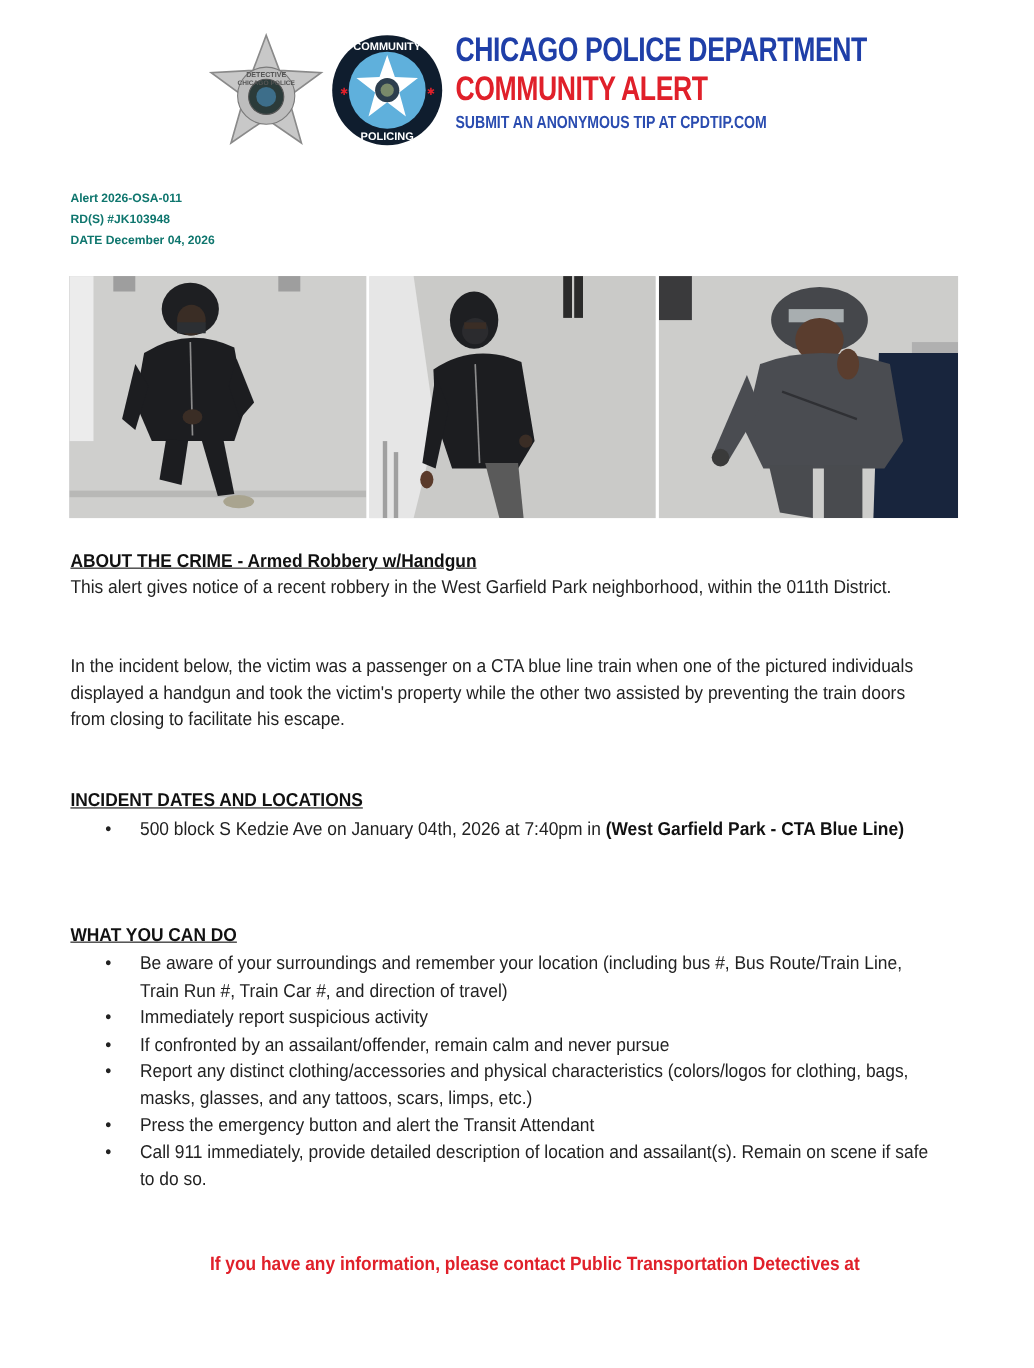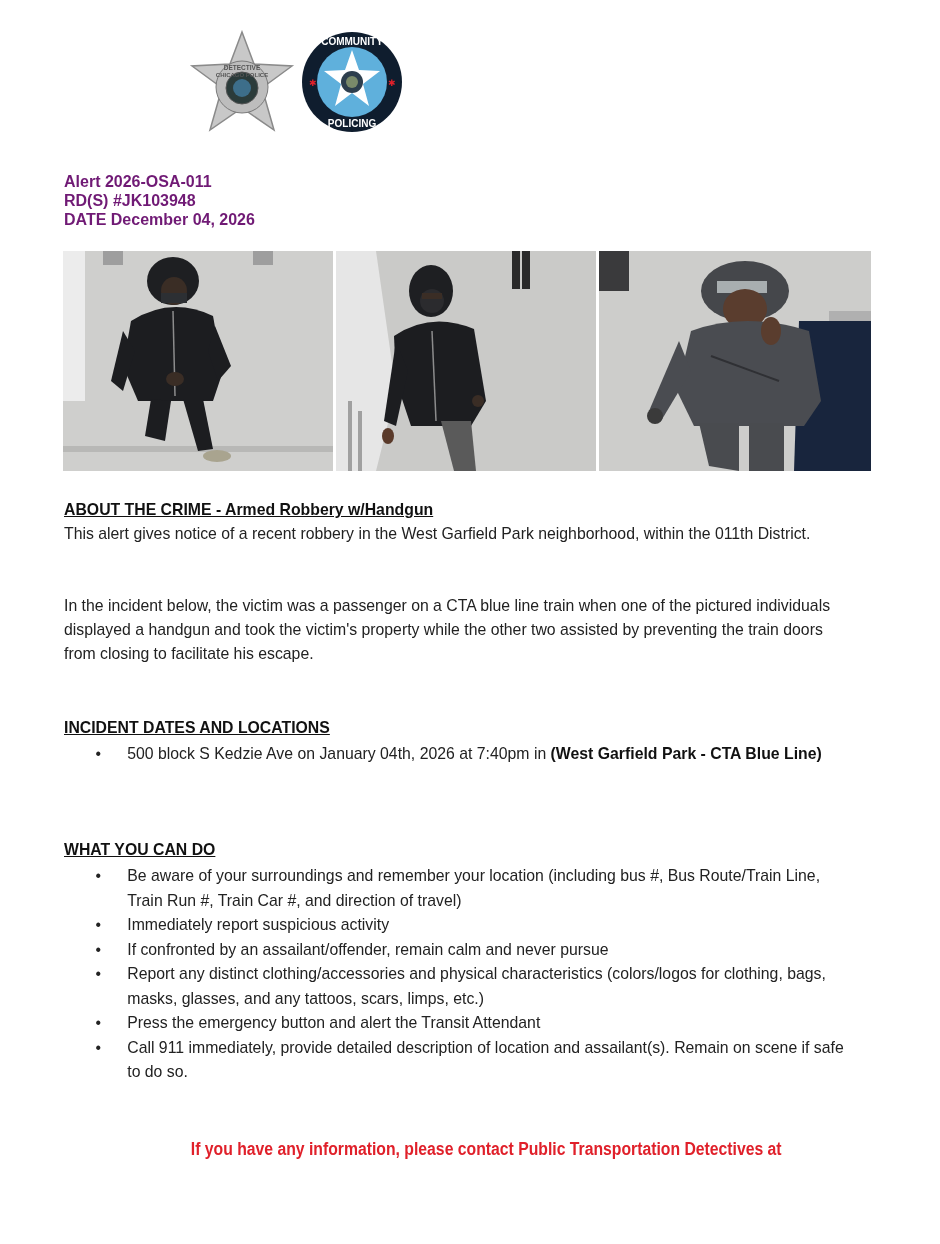--- a/index.html
+++ b/index.html
@@ -13,21 +13,21 @@
   .title-block { position:absolute; left:226px; top:0; }
   .title-1 { font-family:"Liberation Sans Narrow","Liberation Sans", sans-serif; font-weight:bold;
              color:#1f3fa8; font-size:31px; line-height:34px; letter-spacing:-0.5px;
              transform:scaleX(0.78); transform-origin:left; white-space:nowrap; }
   .title-2 { font-weight:bold; color:#e0202a; font-size:31px; line-height:34px; letter-spacing:-0.5px;
              transform:scaleX(0.78); transform-origin:left; white-space:nowrap; margin-top:2px; }
   .title-3 { font-weight:bold; color:#2a4cb0; font-size:16px; line-height:20px; margin-top:4px;
              transform:scaleX(0.80); transform-origin:left; white-space:nowrap; }
 
   
-  .meta { position:absolute; left:64px; top:172px; font-weight:bold; font-size:16px; line-height:19px; color:#701a75; }
+  .meta { position:absolute; left:64px; top:172px; font-weight:bold; font-size:11px; line-height:19px; color:#0f766e; }
 
   
   .photos { position:absolute; left:63px; top:251px; width:808px; height:220px; display:flex; gap:3px; }
   .photo { position:relative; height:220px; overflow:hidden; background:#c9c9c9; }
   .photo svg { width:100%; height:100%; display:block; }
 
   
   .section-head { position:absolute; left:64px; font-weight:bold; font-size:17px; text-decoration:underline;
                   color:#111; white-space:nowrap; transform:scaleX(0.93); transform-origin:left; }
   .para { position:absolute; left:64px; width:830px; font-size:17px; line-height:24px; color:#222;
@@ -63,20 +63,25 @@
       <circle cx="52" cy="52" r="50" fill="#0f1d2e"></circle>
       <circle cx="52" cy="52" r="35" fill="#5fb0dc"></circle>
       <polygon points="52,20 59,40 80,41 63,54 69,76 52,63 35,76 41,54 24,41 45,40" fill="#ffffff"></polygon>
       <circle cx="52" cy="52" r="11" fill="#2d3e4d"></circle>
       <circle cx="52" cy="52" r="6" fill="#7a8a6a"></circle>
       <text x="52" y="15" font-size="10" text-anchor="middle" fill="#ffffff" font-family="Liberation Sans, sans-serif" font-weight="bold">COMMUNITY</text>
       <text x="52" y="97" font-size="10" text-anchor="middle" fill="#ffffff" font-family="Liberation Sans, sans-serif" font-weight="bold">POLICING</text>
       <text x="9" y="56" font-size="9" fill="#e0202a" font-family="Liberation Sans, sans-serif">✱</text>
       <text x="88" y="56" font-size="9" fill="#e0202a" font-family="Liberation Sans, sans-serif">✱</text>
     </svg>
+  </div>
+  <div class="title-block">
+    <div class="title-1">CHICAGO POLICE DEPARTMENT</div>
+    <div class="title-2">COMMUNITY ALERT</div>
+    <div class="title-3">SUBMIT AN ANONYMOUS TIP AT CPDTIP.COM</div>
   </div>
 </div>
 
 <div class="meta">
   <div>Alert 2026-OSA-011</div>
   <div>RD(S) #JK103948</div>
   <div>DATE December 04, 2026</div>
 </div>
 
 <div class="photos">

